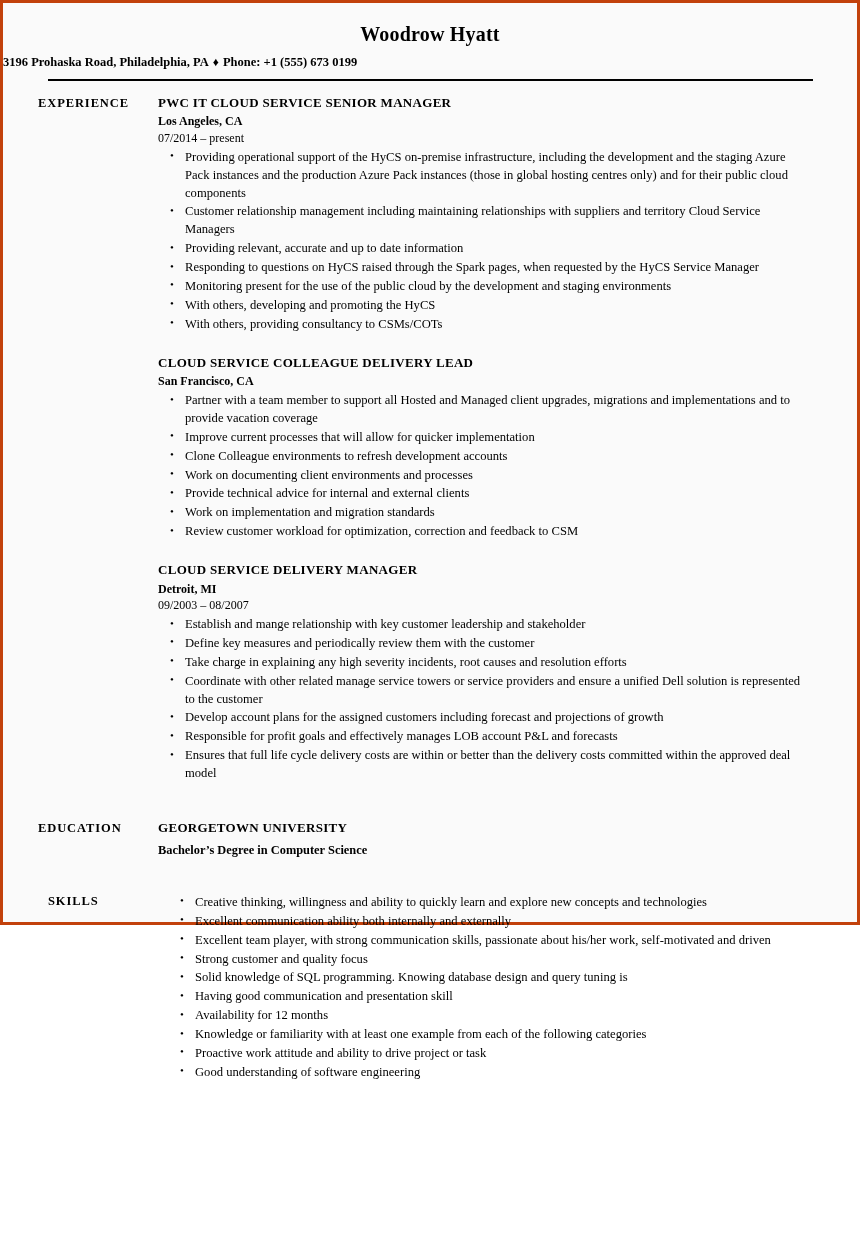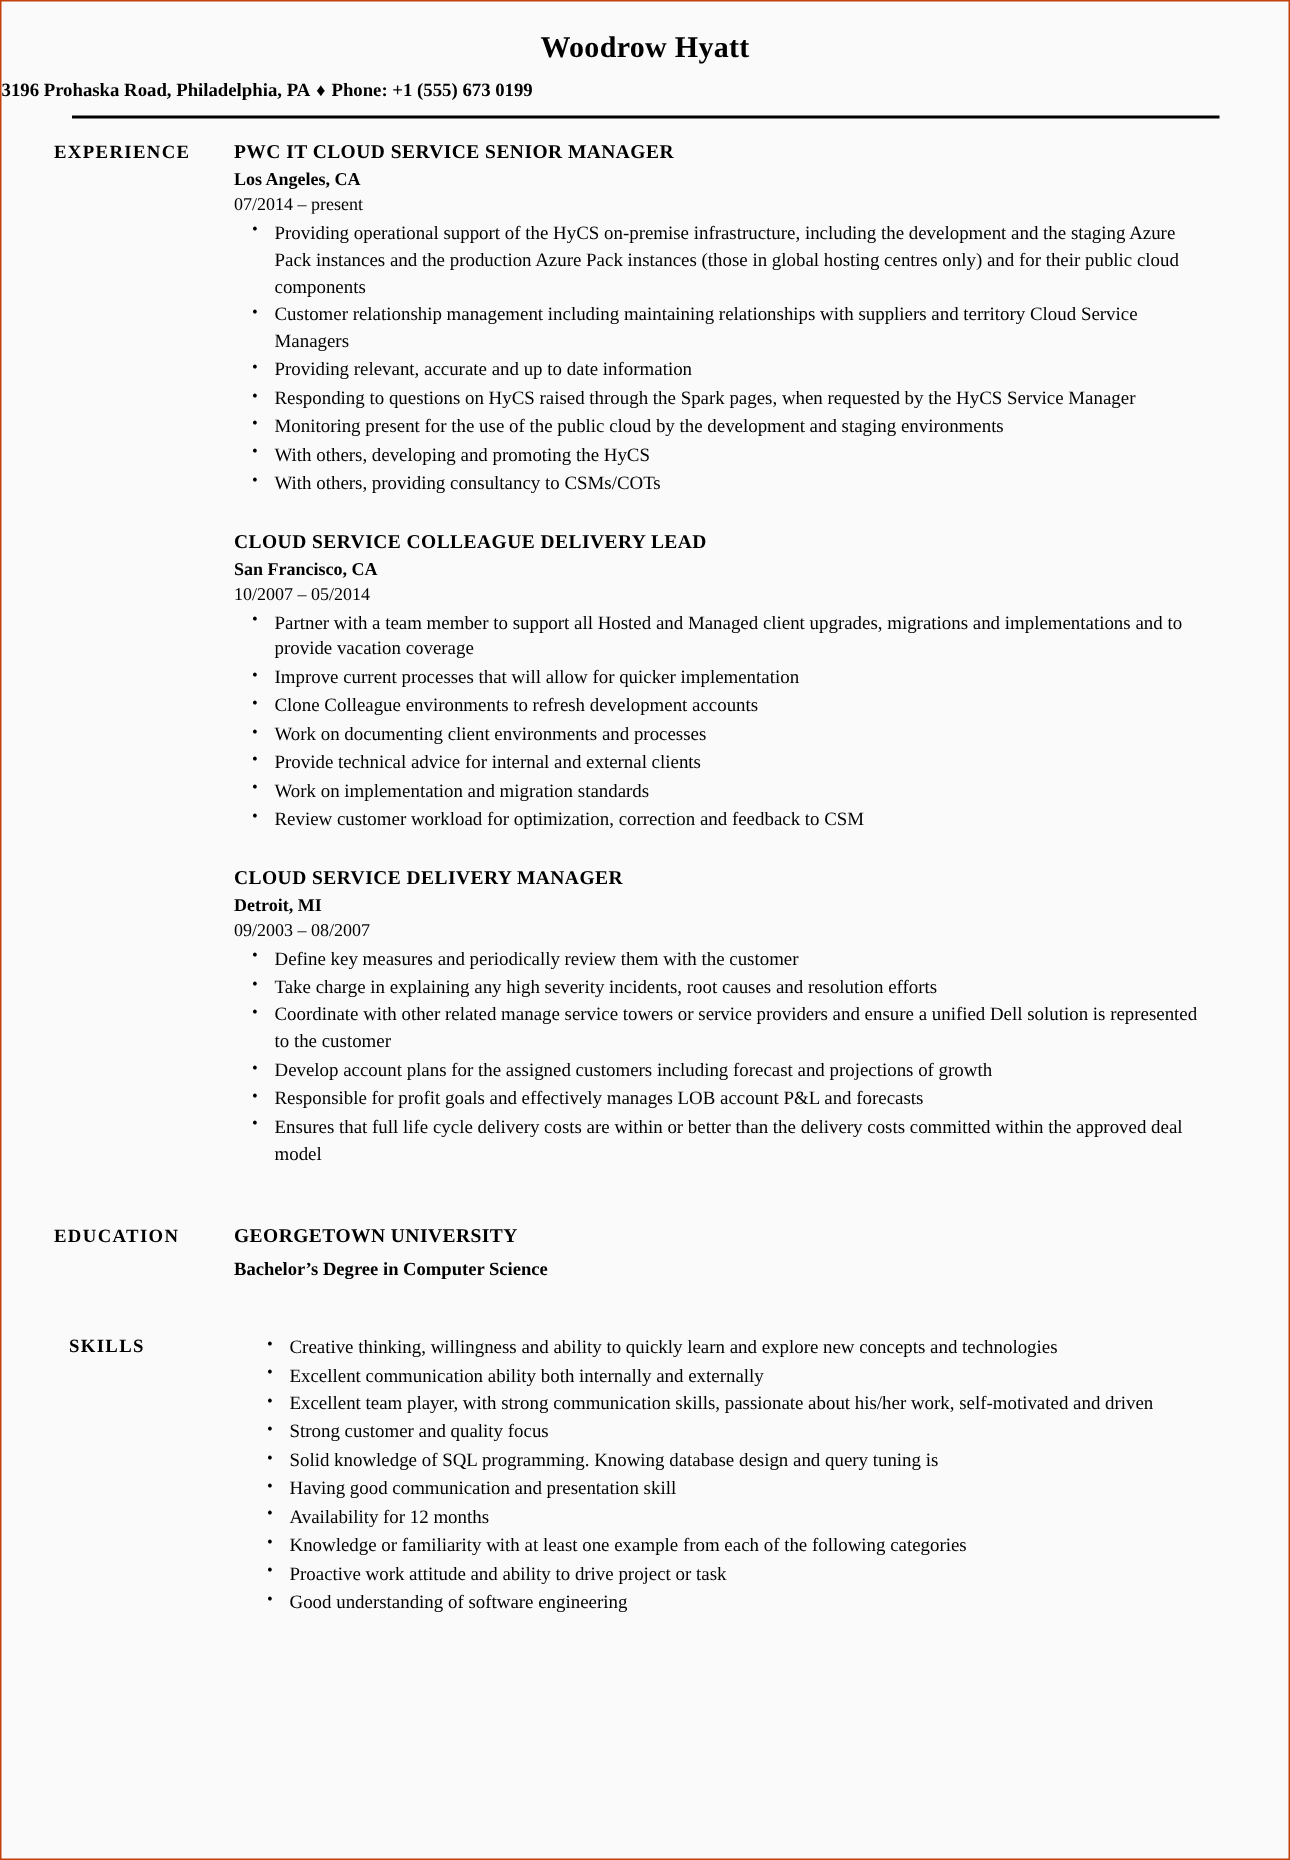--- a/index.html
+++ b/index.html
@@ -11,24 +11,24 @@
     width: 860px;
     height: 1240px;
     background: #ffffff;
     font-family: "Liberation Serif", "DejaVu Serif", serif;
     color: #000000;
     overflow: hidden;
   }
   .page {
     position: relative;
     width: 860px;
-    height: 1240px;
+    height: 925px;
     background: #fafafa;
     box-sizing: border-box;
-    border: 1px solid #c2410c;
+    border: 3px solid #c2410c;
   }
 
   
   .doc-header {
     padding-top: 20px;
   }
   .cand-name {
     text-align: center;
     font-size: 20px;
     font-weight: bold;
@@ -168,37 +168,37 @@
             <li>Responding to questions on HyCS raised through the Spark pages, when requested by the HyCS Service Manager</li>
             <li>Monitoring present for the use of the public cloud by the development and staging environments</li>
             <li>With others, developing and promoting the HyCS</li>
             <li>With others, providing consultancy to CSMs/COTs</li>
           </ul>
         </div>
 
         <div class="job">
           <div class="job-title">CLOUD SERVICE COLLEAGUE DELIVERY LEAD</div>
           <div class="job-location">San Francisco, CA</div>
-          <div class="job-dates">10/2007 – 05/2014</div>
           <ul class="bullets">
             <li>Partner with a team member to support all Hosted and Managed client upgrades, migrations and implementations and to provide vacation coverage</li>
             <li>Improve current processes that will allow for quicker implementation</li>
             <li>Clone Colleague environments to refresh development accounts</li>
             <li>Work on documenting client environments and processes</li>
             <li>Provide technical advice for internal and external clients</li>
             <li>Work on implementation and migration standards</li>
             <li>Review customer workload for optimization, correction and feedback to CSM</li>
           </ul>
         </div>
 
         <div class="job">
           <div class="job-title">CLOUD SERVICE DELIVERY MANAGER</div>
           <div class="job-location">Detroit, MI</div>
           <div class="job-dates">09/2003 – 08/2007</div>
           <ul class="bullets">
+            <li>Establish and mange relationship with key customer leadership and stakeholder</li>
             <li>Define key measures and periodically review them with the customer</li>
             <li>Take charge in explaining any high severity incidents, root causes and resolution efforts</li>
             <li>Coordinate with other related manage service towers or service providers and ensure a unified Dell solution is represented to the customer</li>
             <li>Develop account plans for the assigned customers including forecast and projections of growth</li>
             <li>Responsible for profit goals and effectively manages LOB account P&amp;L and forecasts</li>
             <li>Ensures that full life cycle delivery costs are within or better than the delivery costs committed within the approved deal model</li>
           </ul>
         </div>
 
       </div>

